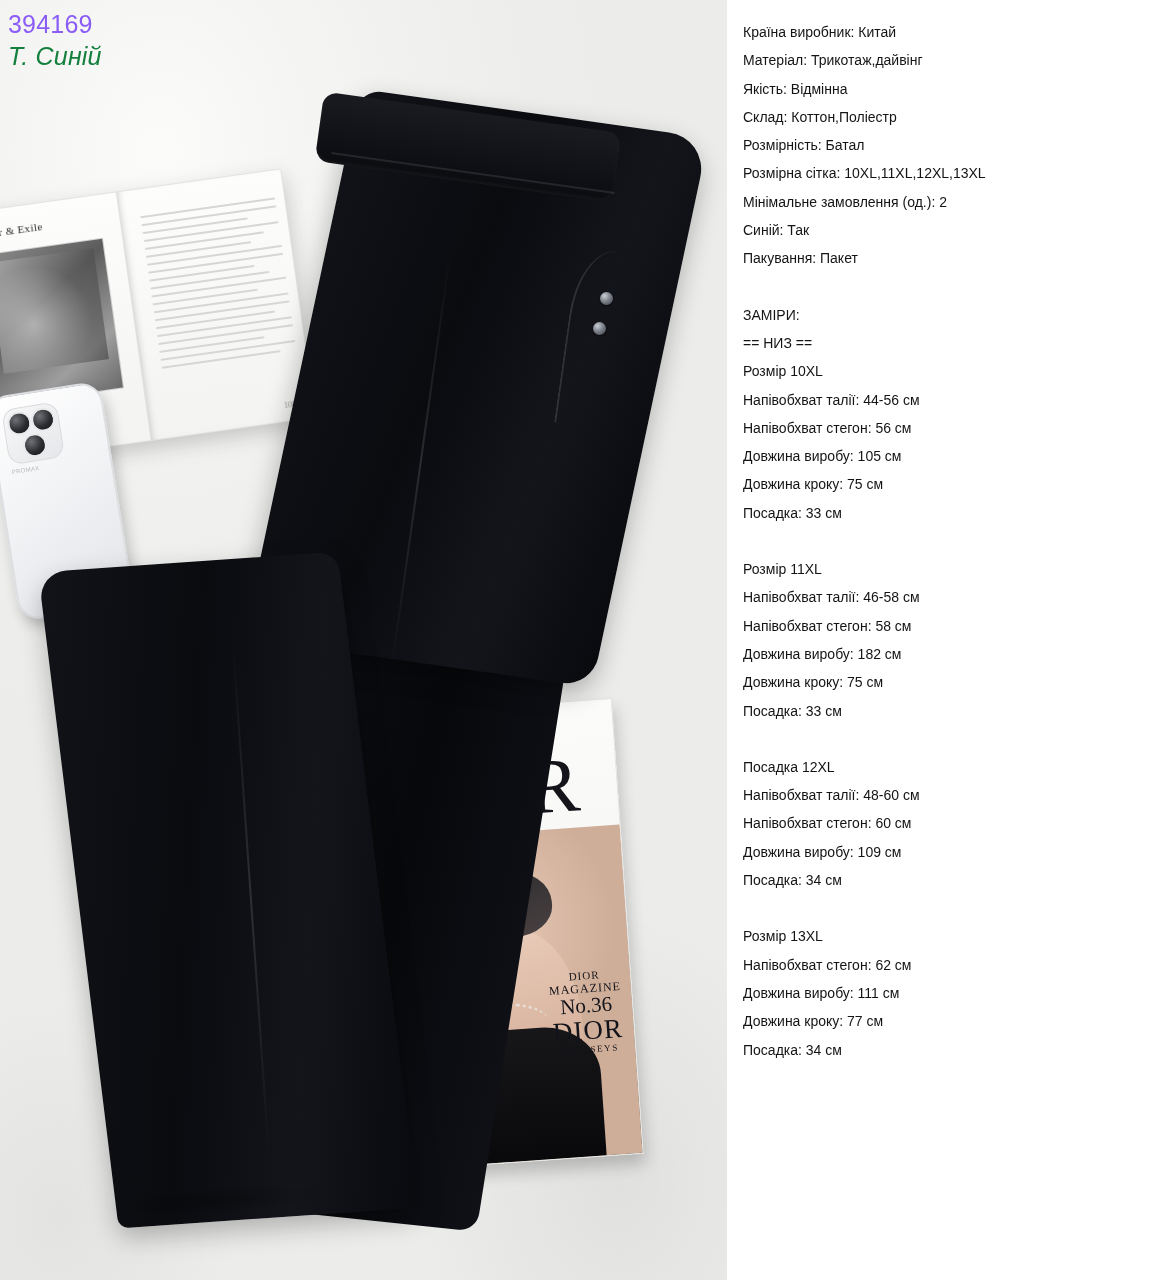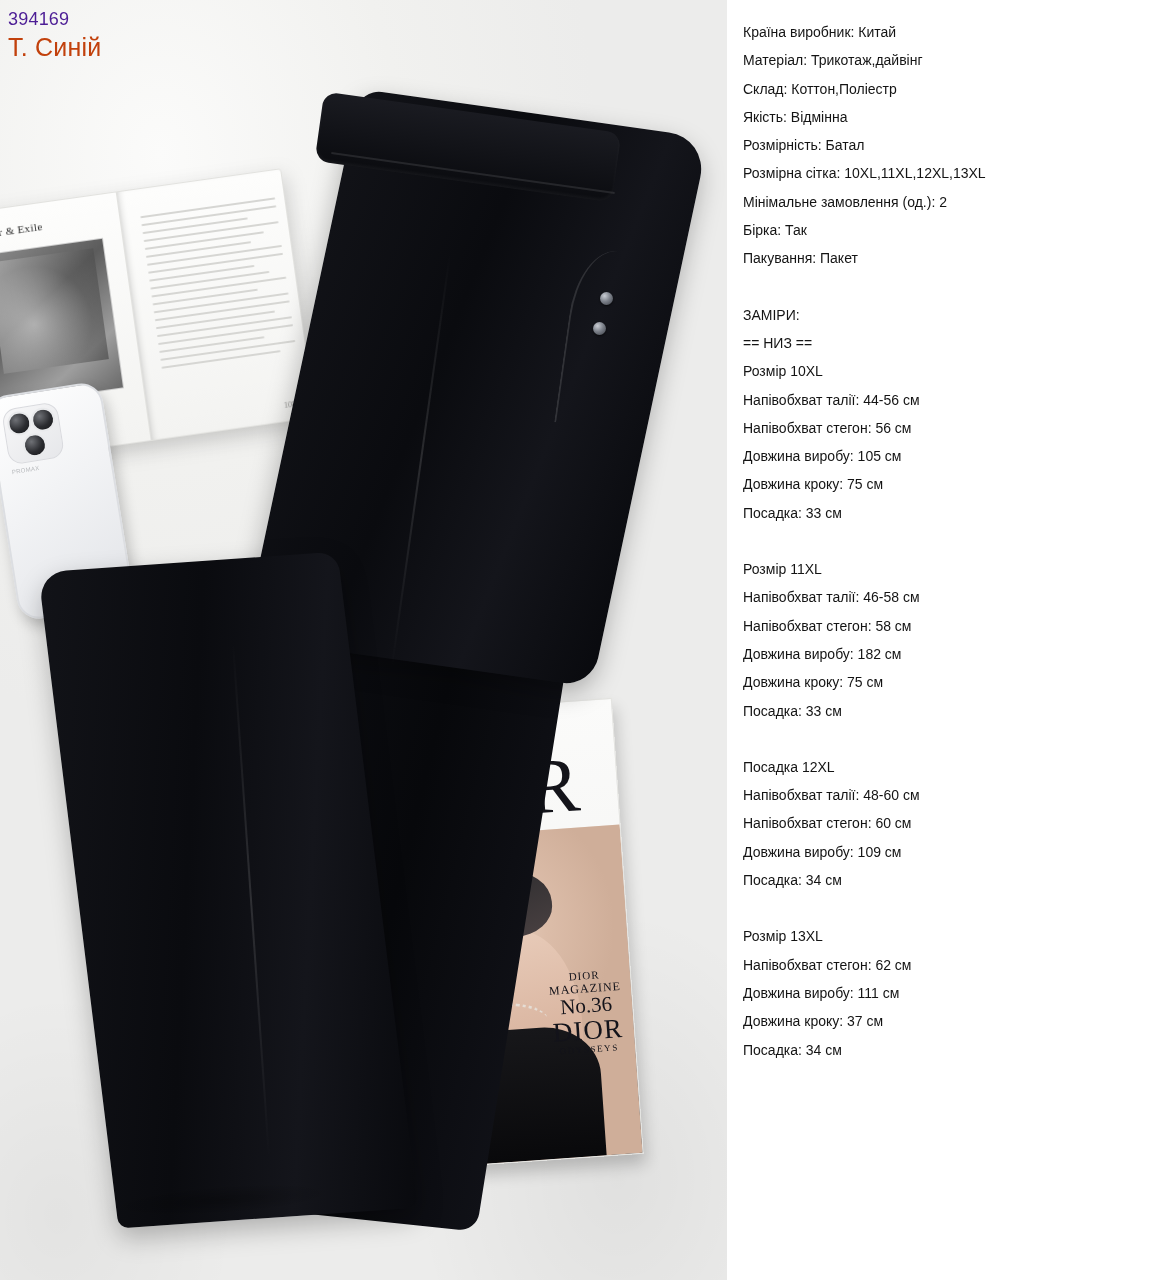--- a/index.html
+++ b/index.html
@@ -48,28 +48,29 @@
   }
 
   .sku-block {
     position: absolute;
     left: 8px;
     top: 8px;
     z-index: 40;
     line-height: 1.28;
   }
   .sku-code {
-    font-size: 18px;
-    color: #4c1d95;
+    font-size: 25px;
+    color: #8b5cf6;
     letter-spacing: 0.2px;
   }
   .sku-color {
     font-size: 25px;
-    color: #c2410c;
+    color: #15803d;
     letter-spacing: 0.2px;
+    font-style: italic;
   }
 
   
   .book {
     position: absolute;
     left: -30px;
     top: 190px;
     width: 330px;
     height: 250px;
     transform: rotate(-8deg);
@@ -454,26 +455,26 @@
     <div class="sku-block">
       <div class="sku-code">394169</div>
       <div class="sku-color">Т. Синій</div>
     </div>
   </div>
 
   <div class="specs-pane">
     <div>
       <div class="spec-line">Країна виробник: Китай</div>
       <div class="spec-line">Матеріал: Трикотаж,дайвінг</div>
+      <div class="spec-line">Якість: Відмінна</div>
       <div class="spec-line">Склад: Коттон,Поліестр</div>
-      <div class="spec-line">Якість: Відмінна</div>
       <div class="spec-line">Розмірність: Батал</div>
       <div class="spec-line">Розмірна сітка: 10XL,11XL,12XL,13XL</div>
       <div class="spec-line">Мінімальне замовлення (од.): 2</div>
-      <div class="spec-line">Бірка: Так</div>
+      <div class="spec-line">Синій: Так</div>
       <div class="spec-line">Пакування: Пакет</div>
     </div>
 
     <div class="spec-gap"></div>
 
     <div class="spec-line">ЗАМІРИ:</div>
     <div class="spec-line">== НИЗ ==</div>
 
     <div>
       <div class="spec-line">Розмір 10XL</div>
@@ -501,18 +502,18 @@
       <div class="spec-line">Напівобхват стегон: 60 см</div>
       <div class="spec-line">Довжина виробу: 109 см</div>
       <div class="spec-line">Посадка: 34 см</div>
     </div>
     <div class="spec-gap"></div>
 
     <div>
       <div class="spec-line">Розмір 13XL</div>
       <div class="spec-line">Напівобхват стегон: 62 см</div>
       <div class="spec-line">Довжина виробу: 111 см</div>
-      <div class="spec-line">Довжина кроку: 37 см</div>
+      <div class="spec-line">Довжина кроку: 77 см</div>
       <div class="spec-line">Посадка: 34 см</div>
     </div>
   </div>
 
 </div>
 
 </body></html>

